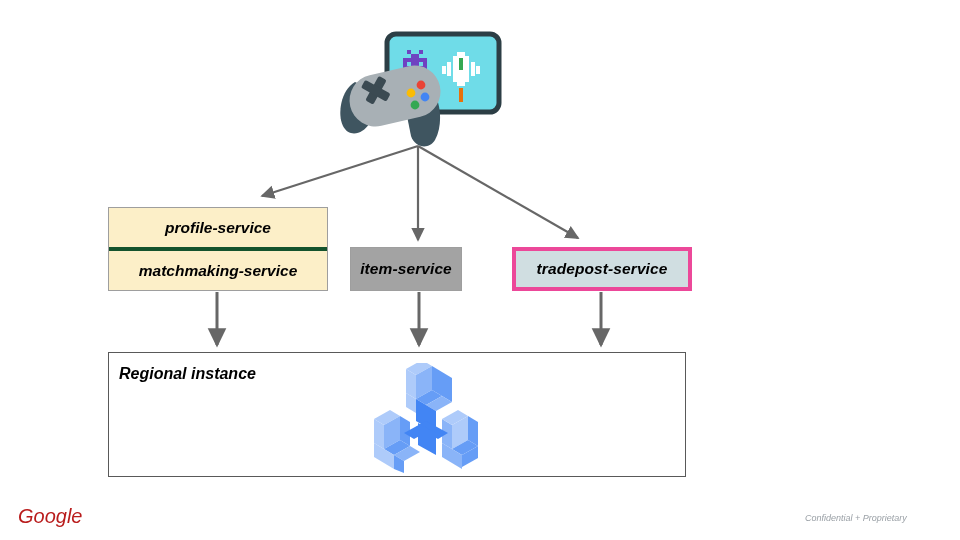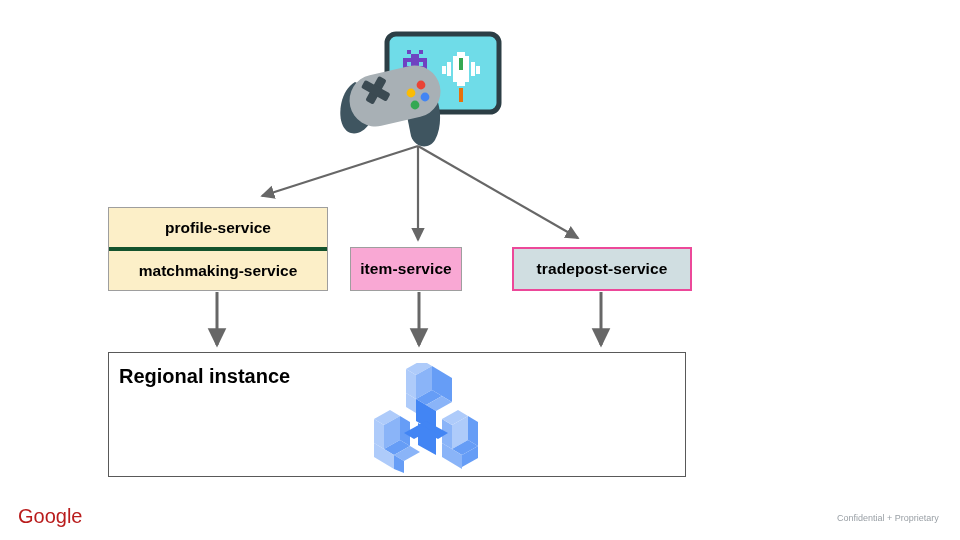--- a/index.html
+++ b/index.html
@@ -15,20 +15,21 @@
     font-family: "Liberation Sans", sans-serif;
     -webkit-font-smoothing: antialiased;
   }
 
   #slide {
     position: absolute;
     inset: 0;
     width: 960px;
     height: 540px;
     background: #ffffff;
+    font-style: italic;
   }
 
   
   #diagram-svg {
     position: absolute;
     left: 0;
     top: 0;
     width: 960px;
     height: 540px;
     overflow: visible;
@@ -73,47 +74,47 @@
   #group-profile .cell.divider {
     border-top: 4px solid #14532d;
   }
 
   #node-item {
     left: 350px;
     top: 247px;
     width: 112px;
     height: 44px;
     border: 1px solid #9e9e9e;
-    background: #f9a8d4;
+    background: #a3a3a3;
   }
   #node-tradepost {
     left: 512px;
     top: 247px;
     width: 180px;
     height: 44px;
-    border: 2px solid #ec4899;
+    border: 4px solid #ec4899;
     background: #d0dee1;
   }
 
   #node-regional {
     position: absolute;
     left: 108px;
     top: 352px;
     width: 578px;
     height: 125px;
     box-sizing: border-box;
     border: 1px solid #595959;
     background: #ffffff;
   }
   #regional-title {
     position: absolute;
     left: 10px;
     top: 12px;
     font-weight: bold;
-    font-size: 20px;
+    font-size: 16px;
     color: #000000;
     white-space: nowrap;
     text-align: center;
   }
 
   
   #gke-logo {
     position: absolute;
     left: 358px;
     top: 363px;
@@ -140,21 +141,20 @@
     color: #b91c1c;
     letter-spacing: 0px;
   }
   #footer-confidential {
     position: absolute;
     left: 805px;
     top: 513px;
     font-size: 9px;
     color: #9aa0a6;
     white-space: nowrap;
-    margin-left: 32px;
   }
 </style>
 </head>
 <body>
 
 <div id="slide">
 
   <svg id="diagram-svg" viewBox="0 0 960 540" xmlns="http://www.w3.org/2000/svg">
     <defs>
       <marker id="arrowhead" markerWidth="7" markerHeight="7" refX="5.6" refY="3.5" orient="auto" markerUnits="strokeWidth">

